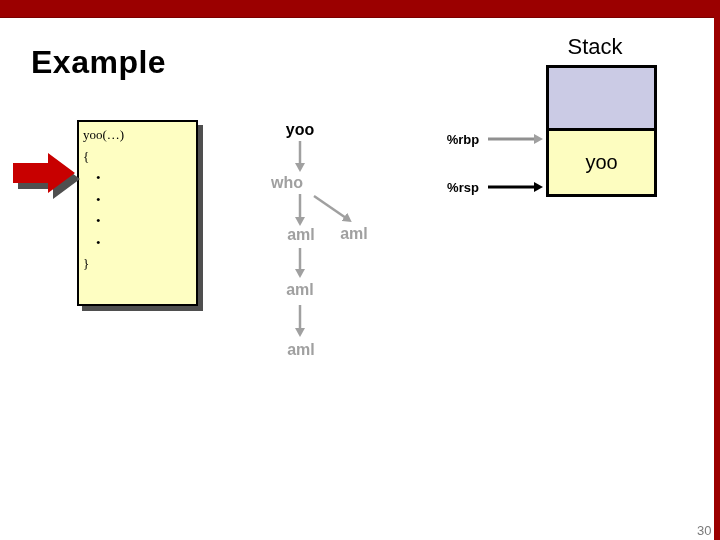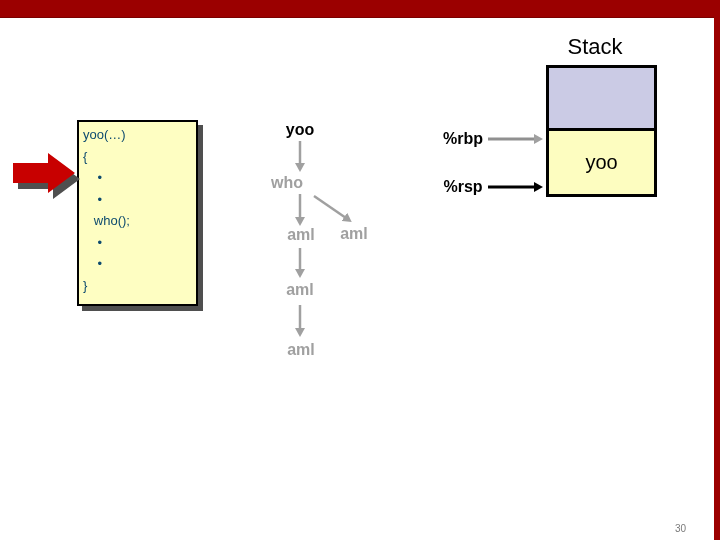--- a/index.html
+++ b/index.html
@@ -44,43 +44,43 @@
   .code-box {
     position: absolute;
     left: 77px; top: 120px;
     width: 121px; height: 186px;
     background: #FEFEC2;
     border: 2px solid #000000;
     box-shadow: 5px 5px 0 0 #4F4F4F;
     padding: 2px 0 0 4px;
   }
   .code-line {
-    font-family: Liberation Sans, sans-serif;
+    font-family: Liberation Serif, serif;
     font-size: 13px;
     line-height: 21.5px;
-    color: #0c4a6e;
+    color: #000000;
     white-space: pre;
   }
   .red-arrow {
     position: absolute;
     left: 13px; top: 153px;
   }
   .chain-label {
     position: absolute;
     transform: translate(-50%, -50%);
     font-size: 16px;
     font-weight: bold;
     white-space: nowrap;
   }
   .chain-label.black { color: #000000; }
   .chain-label.gray  { color: #A0A0A0; }
   .reg-label {
     position: absolute;
     transform: translate(-50%, -50%);
-    font-size: 16px;
+    font-size: 13px;
     font-weight: bold;
     color: #000000;
     white-space: nowrap;
   }
   .stack-box {
     position: absolute;
     left: 546px; top: 65px;
     width: 111px; height: 132px;
     border: 3px solid #000000;
     background: #FDFDC0;
@@ -98,42 +98,42 @@
     font-size: 20px;
     color: #000000;
   }
   .overlay {
     position: absolute;
     left: 0; top: 0;
     pointer-events: none;
   }
   .page-number {
     position: absolute;
-    left: 675px; top: 523px;
-    font-size: 10px;
+    left: 697px; top: 523px;
+    font-size: 13px;
     color: #7a7a7a;
   }
 </style>
 </head>
 <body>
 
 <div class="slide">
 
   <div class="top-bar"></div>
   <div class="right-stripe"></div>
 
+  <h1 class="title">Example</h1>
 
   <div class="stack-title">Stack</div>
 
   <div class="code-box">
     <div class="code-line">yoo(…)</div>
     <div class="code-line">{</div>
     <div class="code-line">    •</div>
     <div class="code-line">    •</div>
-    <div class="code-line">   who();</div>
     <div class="code-line">    •</div>
     <div class="code-line">    •</div>
     <div class="code-line">}</div>
   </div>
 
   <svg class="red-arrow" width="68" height="47" viewBox="0 0 68 47">
     <polygon points="0,10 35,10 35,0 62,20 35,40 35,30 0,30" transform="translate(5,6)" fill="#4F4F4F"></polygon>
     <polygon points="0,10 35,10 35,0 62,20 35,40 35,30 0,30" fill="#C80000"></polygon>
   </svg>
 

